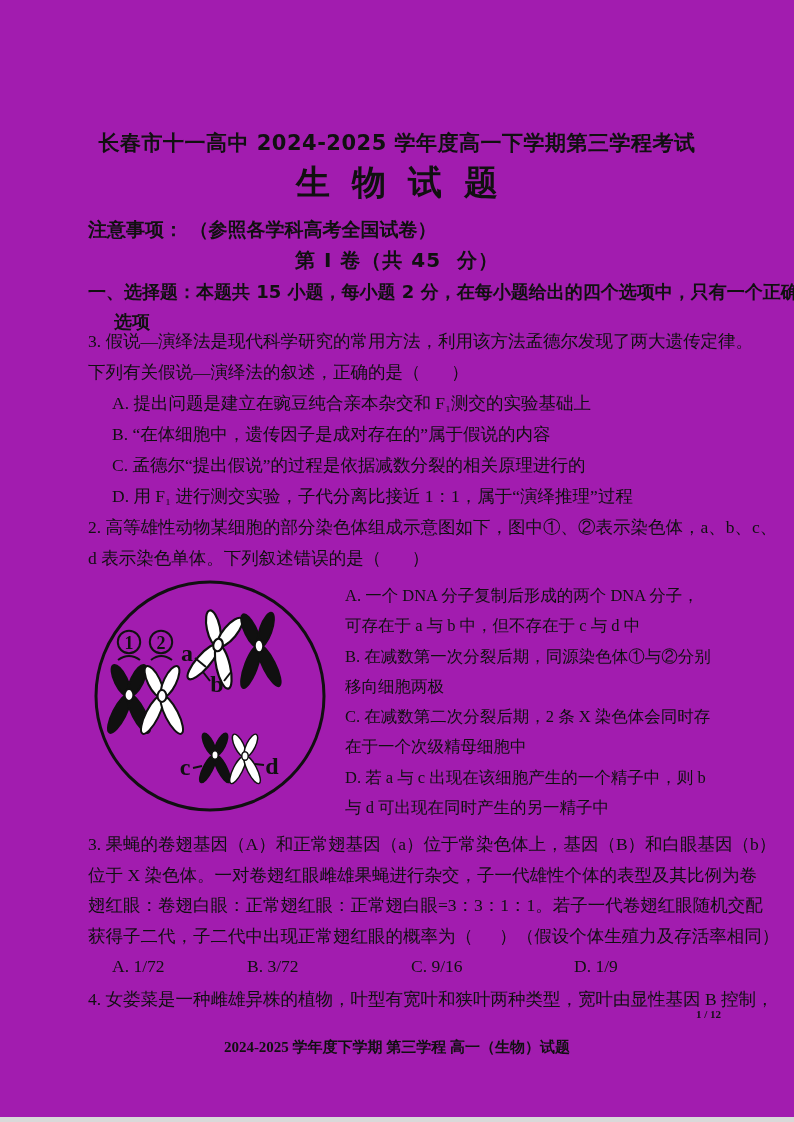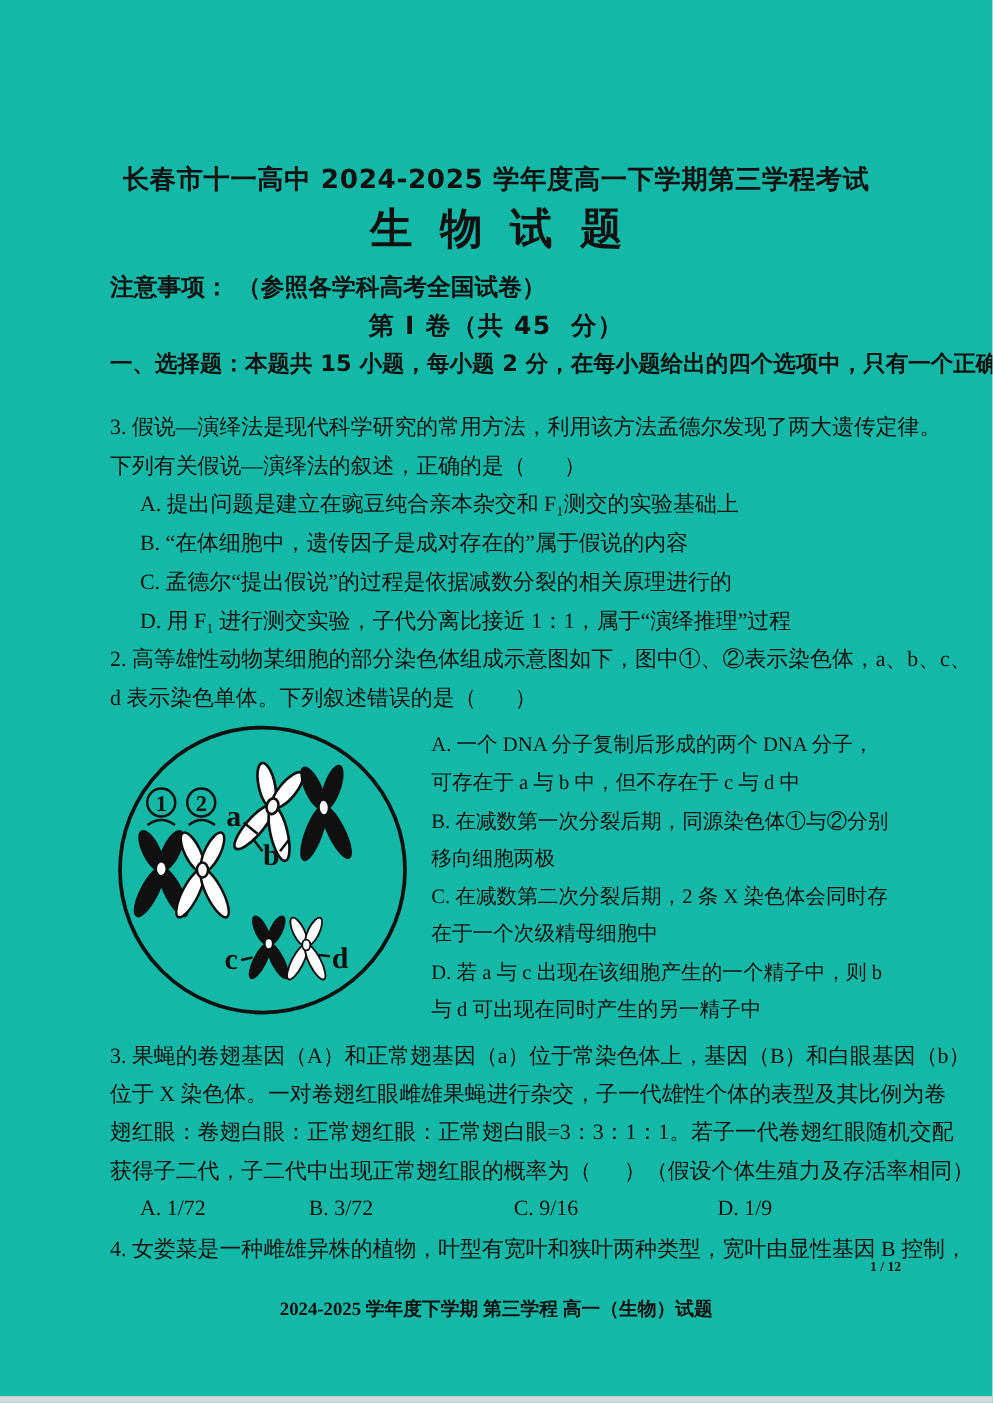--- a/index.html
+++ b/index.html
@@ -1,17 +1,17 @@
 <!DOCTYPE html>
 <html><head>
 <meta charset="utf-8">
 <style>
   html,body{margin:0;padding:0;background:#ffffff;}
   .page{
-    position:relative;width:794px;height:1122px;background:#14b8a6;
+    position:relative;width:794px;height:1122px;background:#a21caf;
     color:#101010;overflow:hidden;
     font-family:"Liberation Serif","DejaVu Serif",serif;
   }
   .abs{position:absolute;}
   .ctr{left:0;right:0;text-align:center;}
   .hd{font-family:"DejaVu Sans","Liberation Sans",sans-serif;font-weight:bold;}
   .ln{white-space:pre;}
   .title1{top:129px;font-size:21px;letter-spacing:0.5px;}
   .title2{top:160px;font-size:34px;letter-spacing:22px;text-indent:22px;}
   .notice{top:217px;left:88px;font-size:19px;}
@@ -40,20 +40,21 @@
 <div class="page">
 
   <div class="abs ctr hd title1 ln">长春市十一高中 2024-2025 学年度高一下学期第三学程考试</div>
   <div class="abs ctr hd title2 ln">生物试题</div>
 
   <div class="abs hd notice ln">注意事项： （参照各学科高考全国试卷）</div>
   <div class="abs ctr hd part-header ln">第 I 卷（共 45  分）</div>
 
   <div class="abs hd sec-head">
     <div class="ln">一、选择题：本题共 15 小题，每小题 2 分，在每小题给出的四个选项中，只有一个正确</div>
+    <div class="ln ind">选项</div>
   </div>
 
   <div class="abs qbody q1">
     <div class="ln">3. 假说—演绎法是现代科学研究的常用方法，利用该方法孟德尔发现了两大遗传定律。</div>
     <div class="ln">下列有关假说—演绎法的叙述，正确的是（       ）</div>
     <div class="ln opt">A. 提出问题是建立在豌豆纯合亲本杂交和 F₁测交的实验基础上</div>
     <div class="ln opt">B. “在体细胞中，遗传因子是成对存在的”属于假说的内容</div>
     <div class="ln opt">C. 孟德尔“提出假说”的过程是依据减数分裂的相关原理进行的</div>
     <div class="ln opt">D. 用 F₁ 进行测交实验，子代分离比接近 1：1，属于“演绎推理”过程</div>
   </div>

